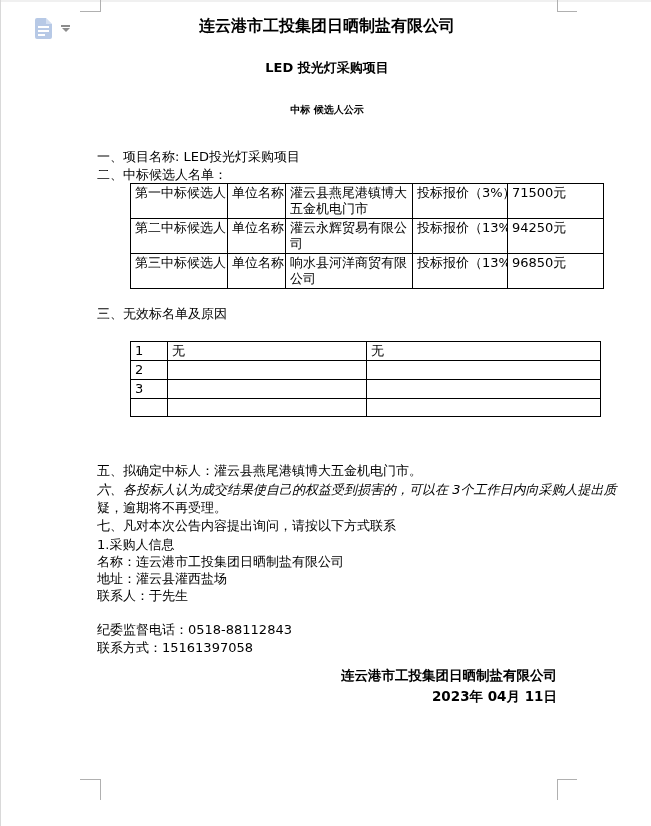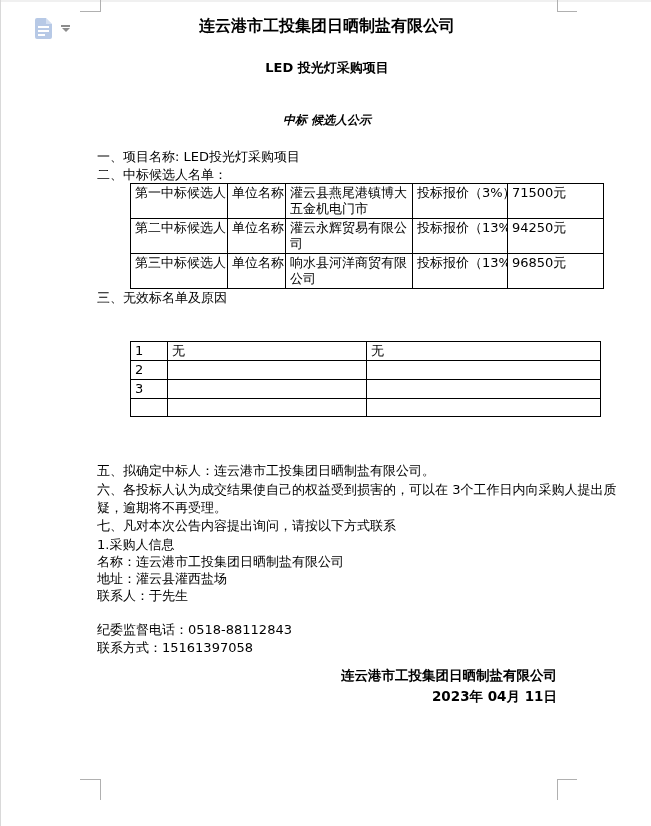--- a/index.html
+++ b/index.html
@@ -29,21 +29,21 @@
   .ln1{top:8px;width:11px;}
   .ln2{top:12px;width:11px;}
   .ln3{top:16px;width:7px;}
   .paste-arrow-bar{position:absolute;left:27px;top:9px;width:9px;height:2px;background:#8c8c8c;}
   .paste-arrow{position:absolute;left:28px;top:12px;width:0;height:0;
     border-left:4px solid transparent;border-right:4px solid transparent;border-top:4px solid #8c8c8c;}
 
   .title{position:absolute;left:97px;width:460px;text-align:center;font-weight:bold;white-space:pre;}
   .t1{top:16px;font-size:16px;}
   .t2{top:59px;font-size:13px;}
-  .t3{top:112px;font-size:12px;font-style:italic;}
+  .t3{top:103px;font-size:10px;}
 
   .line{position:absolute;left:97px;font-size:13px;white-space:pre;line-height:15px;}
 
   table{border-collapse:collapse;position:absolute;table-layout:fixed;margin-left:37px;}
   td{border:1px solid #000;font-size:13px;line-height:16px;padding:1px 4px;vertical-align:top;overflow:hidden;}
   .tbl-candidates{left:93px;top:183px;width:473px;}
   .tbl-invalid{left:93px;top:341px;width:470px;}
   .nowrap{white-space:nowrap;}
 
   .footer-line{position:absolute;right:94px;text-align:right;font-weight:bold;font-size:13.5px;white-space:pre;}
@@ -106,21 +106,21 @@
   <tr style="height:34px;">
     <td class="nowrap">第三中标候选人</td>
     <td class="nowrap">单位名称</td>
     <td>响水县河洋商贸有限公司</td>
     <td class="nowrap">投标报价（13%）</td>
     <td class="nowrap">96850元</td>
   </tr>
 </tbody>
   </table>
 
-<div class="line" style="top:290px;">三、无效标名单及原因</div>
+<div class="line" style="top:306px;">三、无效标名单及原因</div>
 
 <table class="tbl-invalid">
   <colgroup>
       <col style="width:37px">
       <col style="width:199px">
       <col style="width:234px">
     </colgroup>
   <tbody>
   <tr style="height:18px;">
     <td>1</td>
@@ -138,22 +138,22 @@
     <td></td>
   </tr>
   <tr style="height:18px;">
     <td></td>
     <td></td>
     <td></td>
   </tr>
 </tbody>
   </table>
 
-<div class="line" style="top:463px;">五、拟确定中标人：连云港市工投集团日晒制盐有限公司。</div>
-<div class="line" style="top:482px;">六、各投标人认为成交结果使自己的权益受到损害的，可以在 3个工作日内向采购人提出质</div>
+<div class="line" style="top:463px;">五、拟确定中标人：灌云县燕尾港镇博大五金机电门市。</div>
+<div class="line" style="top:482px;font-style:italic;">六、各投标人认为成交结果使自己的权益受到损害的，可以在 3个工作日内向采购人提出质</div>
 <div class="line" style="top:500px;">疑，逾期将不再受理。</div>
 <div class="line" style="top:518px;">七、凡对本次公告内容提出询问，请按以下方式联系</div>
 
 <div class="line" style="top:537px;">1.采购人信息</div>
 <div class="line" style="top:554px;text-align:center;">名称：连云港市工投集团日晒制盐有限公司</div>
 <div class="line" style="top:571px;">地址：灌云县灌西盐场</div>
 <div class="line" style="top:588px;">联系人：于先生</div>
 <div class="line" style="top:640px;">联系方式：15161397058</div>
 <div class="line" style="top:622px;">纪委监督电话：0518-88112843</div>
 

